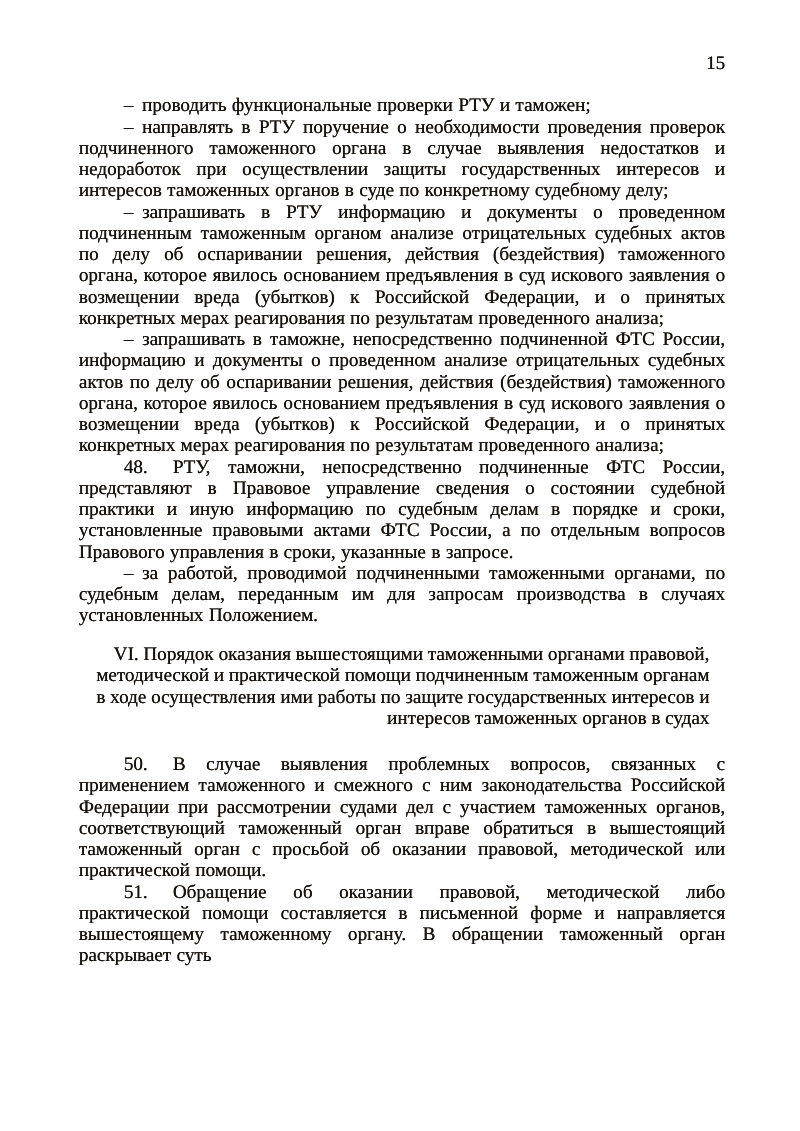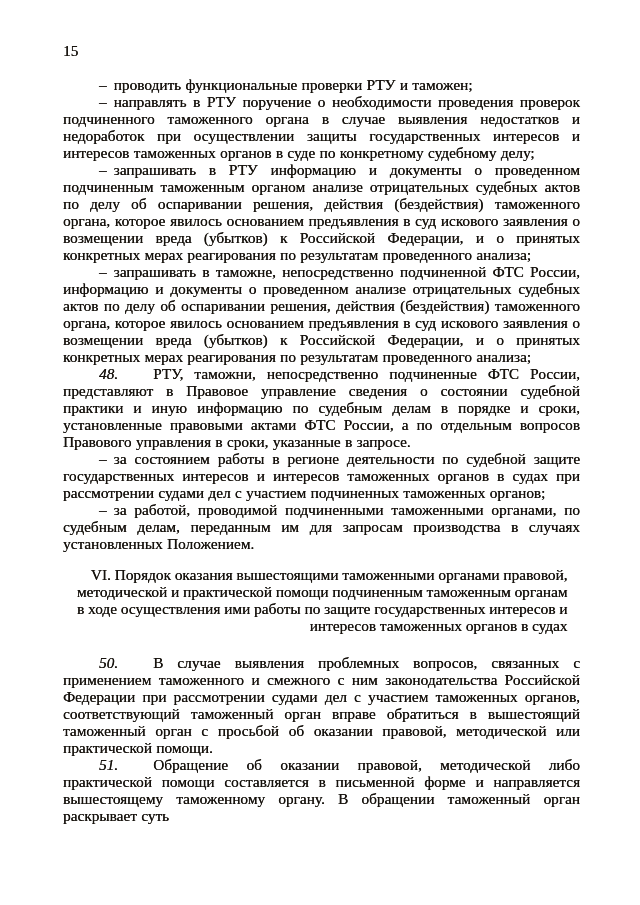--- a/index.html
+++ b/index.html
@@ -14,31 +14,31 @@
     box-sizing: border-box;
     padding: 42px 60px 0 63px;
     background: var(--paper, #ffffff);
     color: var(--ink, #17130e);
     font-family: "Liberation Serif", "DejaVu Serif", serif;
     font-size: 15.3px;
     line-height: 17px;
     text-shadow: 0.2px 0 0 currentColor; 
   }
   .page-number {
-    text-align: left;
+    text-align: right;
     margin: 0 0 17px 0;
   }
   .para {
     margin: 0;
     text-align: justify;
     text-indent: 36px;
     word-spacing: 0.5px;
   }
   .marker.dash { margin-right: 7px; }
-  .marker.num  { margin-right: 35px; font-style: italic; }
+  .marker.num  { margin-right: 20px; }
   .section-heading {
     max-width: 492px;
     margin: 14px auto 20px auto;
     text-align: right;
     text-indent: 0;
   }
 </style>
 </head>
 <body>
 
@@ -53,21 +53,20 @@
     <p class="para"><span class="marker dash">–</span><span class="ptext">направлять в РТУ поручение о необходимости проведения проверок подчиненного таможенного органа в случае выявления недостатков и недоработок при осуществлении защиты государственных интересов и интересов таможенных органов в суде по конкретному судебному делу;</span></p>
 
     <p class="para"><span class="marker dash">–</span><span class="ptext">запрашивать в РТУ информацию и документы о проведенном подчиненным таможенным органом анализе отрицательных судебных актов по делу об оспаривании решения, действия (бездействия) таможенного органа, которое явилось основанием предъявления в суд искового заявления о возмещении вреда (убытков) к Российской Федерации, и о принятых конкретных мерах реагирования по результатам проведенного анализа;</span></p>
 
     <p class="para"><span class="marker dash">–</span><span class="ptext">запрашивать в таможне, непосредственно подчиненной ФТС России, информацию и документы о проведенном анализе отрицательных судебных актов по делу об оспаривании решения, действия (бездействия) таможенного органа, которое явилось основанием предъявления в суд искового заявления о возмещении вреда (убытков) к Российской Федерации, и о принятых конкретных мерах реагирования по результатам проведенного анализа;</span></p>
 
 
     <p class="para"><span class="marker num">48.</span><span class="ptext">РТУ, таможни, непосредственно подчиненные ФТС России, представляют в Правовое управление сведения о состоянии судебной практики и иную информацию по судебным делам в порядке и сроки, установленные правовыми актами ФТС России, а по отдельным вопросов Правового управления в сроки, указанные в запросе.</span></p>
 
 
-    <p class="para"><span class="marker dash">–</span><span class="ptext">за состоянием работы в регионе деятельности по судебной защите государственных интересов и интересов таможенных органов в судах при рассмотрении судами дел с участием подчиненных таможенных органов;</span></p>
 
     <p class="para"><span class="marker dash">–</span><span class="ptext">за работой, проводимой подчиненными таможенными органами, по судебным делам, переданным им для запросам производства в случаях установленных Положением.</span></p>
 
     <div class="section-heading">VI. Порядок оказания вышестоящими таможенными органами правовой, методической и практической помощи подчиненным таможенным органам в ходе осуществления ими работы по защите государственных интересов и интересов таможенных органов в судах</div>
 
     <p class="para"><span class="marker num">50.</span><span class="ptext">В случае выявления проблемных вопросов, связанных с применением таможенного и смежного с ним законодательства Российской Федерации при рассмотрении судами дел с участием таможенных органов, соответствующий таможенный орган вправе обратиться в вышестоящий таможенный орган с просьбой об оказании правовой, методической или практической помощи.</span></p>
 
     <p class="para"><span class="marker num">51.</span><span class="ptext">Обращение об оказании правовой, методической либо практической помощи составляется в письменной форме и направляется вышестоящему таможенному органу. В обращении таможенный орган раскрывает суть</span></p>
 
   </div>

